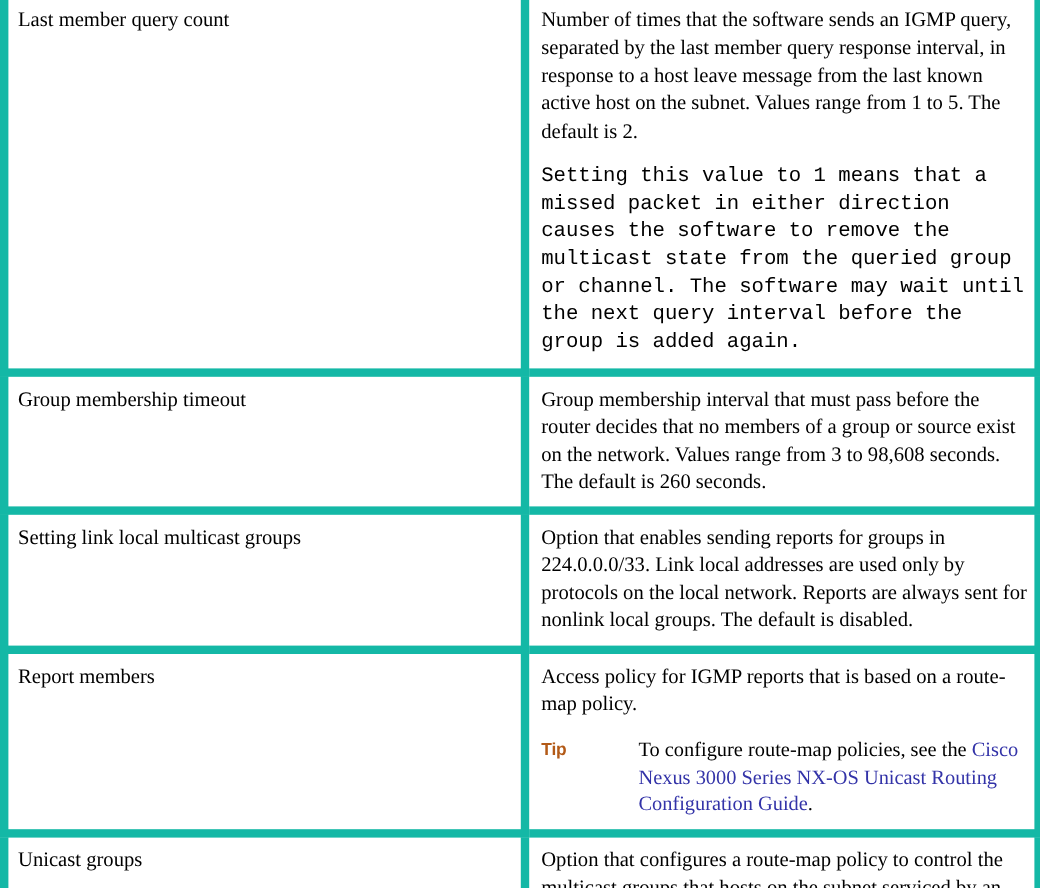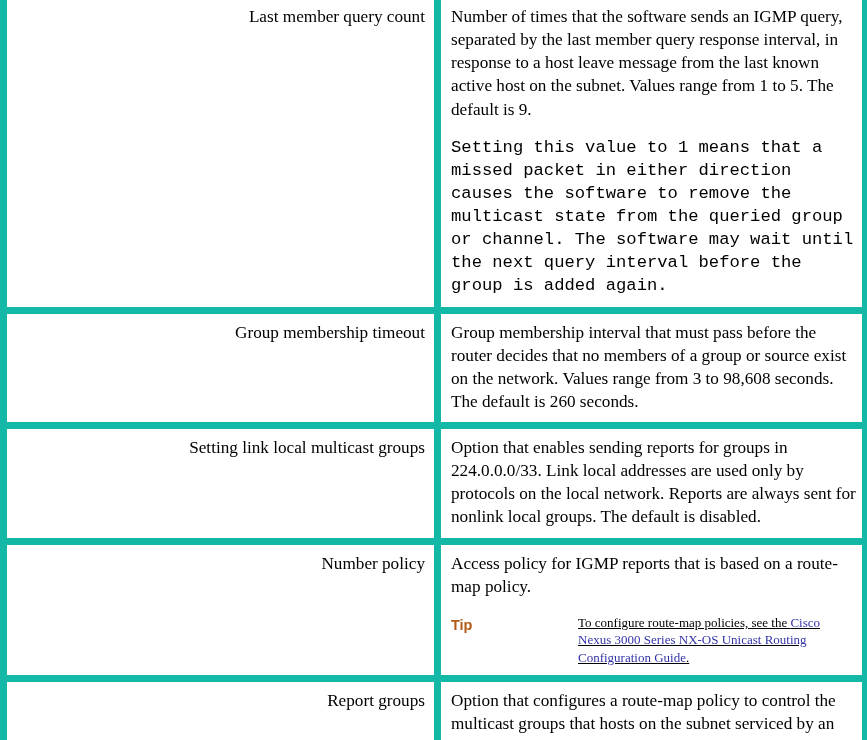--- a/index.html
+++ b/index.html
@@ -35,21 +35,20 @@
   }
 
   
   .doc-table tr:first-child td {
     border-top: none;
     padding-top: 5px;
   }
 
   td.term-cell {
     padding-left: 8px;
-    text-align: right;
   }
 
   td.desc-cell {
     padding-left: 10px;
     padding-right: 6px;
   }
 
   p.para {
     margin: 0 0 0 0;
   }
@@ -57,37 +56,35 @@
     margin-top: 15px;
     font-family: Liberation Mono, monospace;
   }
 
   
   .tip-block {
     display: flex;
     flex-direction: row;
     align-items: flex-start;
     margin-top: 16px;
-    gap: 46px;
   }
   .tip-label {
     flex: 0 0 auto;
     width: 81px;
     font-family: "Liberation Sans", "DejaVu Sans", sans-serif;
     font-weight: bold;
     font-size: 14.5px;
     line-height: 1.52;
     color: #b35a17;
     letter-spacing: -0.1px;
   }
   .tip-body {
     flex: 1 1 auto;
-    font-size: 13px;
+    font-size: 17px;
     line-height: 1.345;
-    text-decoration: underline;
   }
   a.doc-link {
     color: #3333a8;
     text-decoration: none;
   }
 
   .link-period {
     color: #000000;
   }
 
@@ -106,21 +103,21 @@
     <col class="col-term">
     <col class="col-desc">
   </colgroup>
   <tbody>
 
     <tr>
       <td class="term-cell">
         <p class="para">Last member query count</p>
       </td>
       <td class="desc-cell">
-        <p class="para">Number of times that the software sends an IGMP query, separated by the last member query response interval, in response to a host leave message from the last known active host on the subnet. Values range from 1 to 5. The default is 9.</p>
+        <p class="para">Number of times that the software sends an IGMP query, separated by the last member query response interval, in response to a host leave message from the last known active host on the subnet. Values range from 1 to 5. The default is 2.</p>
         <p class="para">Setting this value to 1 means that a missed packet in either direction causes the software to remove the multicast state from the queried group or channel. The software may wait until the next query interval before the group is added again.</p>
       </td>
     </tr>
 
     <tr>
       <td class="term-cell">
         <p class="para">Group membership timeout</p>
       </td>
       <td class="desc-cell">
         <p class="para">Group membership interval that must pass before the router decides that no members of a group or source exist on the network. Values range from 3 to 98,608 seconds. The default is 260 seconds.</p>
@@ -131,34 +128,34 @@
       <td class="term-cell">
         <p class="para">Setting link local multicast groups</p>
       </td>
       <td class="desc-cell">
         <p class="para">Option that enables sending reports for groups in 224.0.0.0/33. Link local addresses are used only by protocols on the local network. Reports are always sent for nonlink local groups. The default is disabled.</p>
       </td>
     </tr>
 
     <tr>
       <td class="term-cell">
-        <p class="para">Number policy</p>
+        <p class="para">Report members</p>
       </td>
       <td class="desc-cell">
         <p class="para">Access policy for IGMP reports that is based on a route-map policy.</p>
         <div class="tip-block">
           <div class="tip-label">Tip</div>
           <div class="tip-body"><span>To configure route-map policies, see the </span><a class="doc-link" href="#">Cisco Nexus 3000 Series NX-OS Unicast Routing Configuration Guide</a><span class="link-period">.</span></div>
         </div>
       </td>
     </tr>
 
     <tr>
       <td class="term-cell">
-        <p class="para">Report groups</p>
+        <p class="para">Unicast groups</p>
       </td>
       <td class="desc-cell">
         <p class="para">Option that configures a route-map policy to control the multicast groups that hosts on the subnet serviced by an interface can join.</p>
       </td>
     </tr>
 
     <tr class="partial-row">
       <td class="term-cell"></td>
       <td class="desc-cell"></td>
     </tr>

